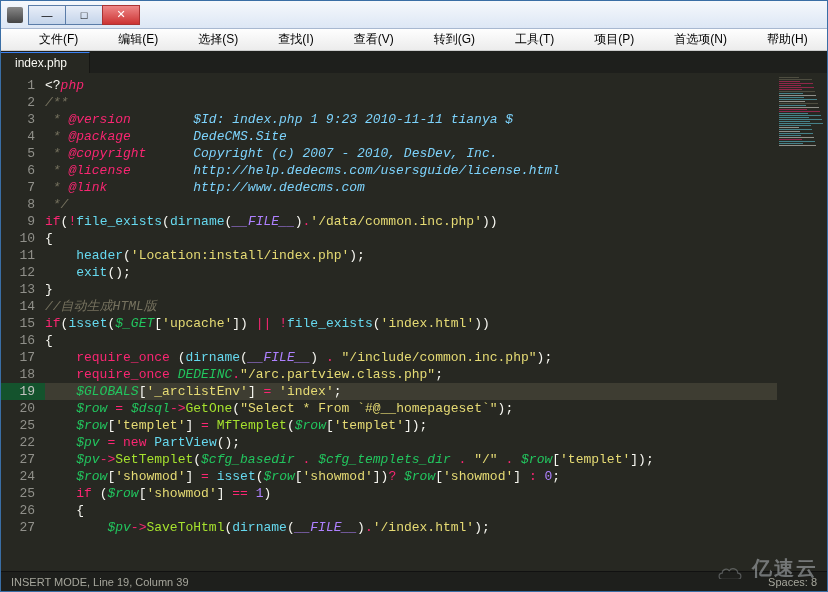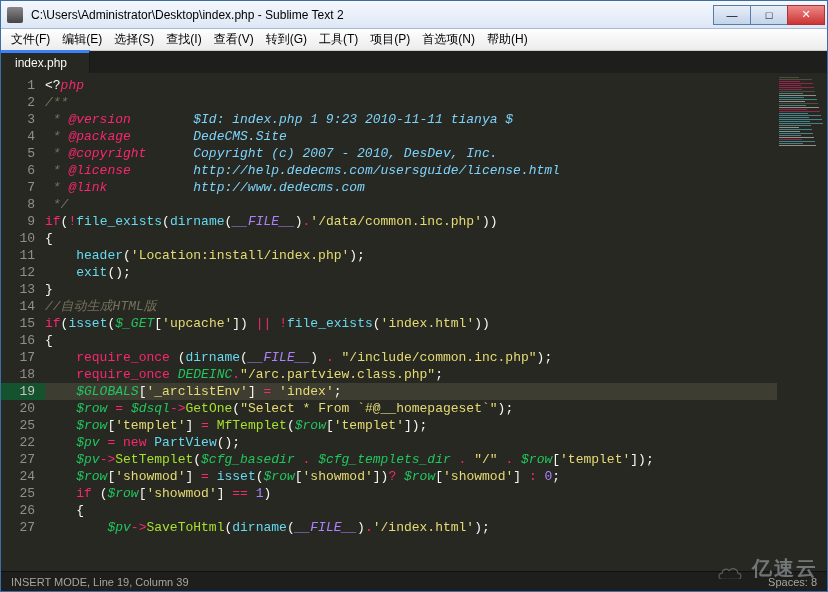--- a/index.html
+++ b/index.html
@@ -35,36 +35,36 @@
 }
 .winbtn.close { background: linear-gradient(#e88,#c33); color:#fff; border-color:#a33; }
 .menubar {
   height: 22px;
   background: linear-gradient(#fefefe,#ececec);
   display:flex; align-items:center;
   color:#000; font-size:12px;
   padding: 0 4px;
   border-bottom:1px solid #ccc;
 }
-.menubar .mitem { padding: 8px 6px; cursor:default; }
+.menubar .mitem { padding: 8px 6px; cursor:default;margin-left:28px; }
 .tabbar {
   height: 22px;
   background: #1e1f1c;
   display:flex; align-items:flex-end;
 }
 .tab {
   background:#272822;
   color:#f8f8f2;
   padding:3px 22px 3px 14px;
   font-size:12px;
   border-top:1px solid #404138;
   border-right:1px solid #161613;
   position:relative;
 }
-.tab.active { background:#272822; border-top:3px solid #3b82f6; }
+.tab.active { background:#272822; border-top:1px solid #3b82f6; }
 .editor {
   flex:1;
   display:flex;
   background:#272822;
   color:#f8f8f2;
   font-family:"Consolas","Courier New",monospace;
   font-size:13px;
   line-height:17px;
   position:relative;
   overflow:hidden;
@@ -127,21 +127,20 @@
 }
 .watermark .wmlogo { width:28px; height:18px; display:inline-block; vertical-align:middle; opacity:0.7; }
 </style>
 </head>
 <body>
 
 <div class="window">
 
   <div class="titlebar">
     <div class="icon"></div>
-    <div class="title">C:\Users\Administrator\Desktop\index.php - Sublime Text 2</div>
     <div class="winbtns">
       <div class="winbtn">—</div>
       <div class="winbtn">□</div>
       <div class="winbtn close">✕</div>
     </div>
   </div>
 
   <div class="menubar">
     <span class="mitem">文件(F)</span>
     <span class="mitem">编辑(E)</span>

